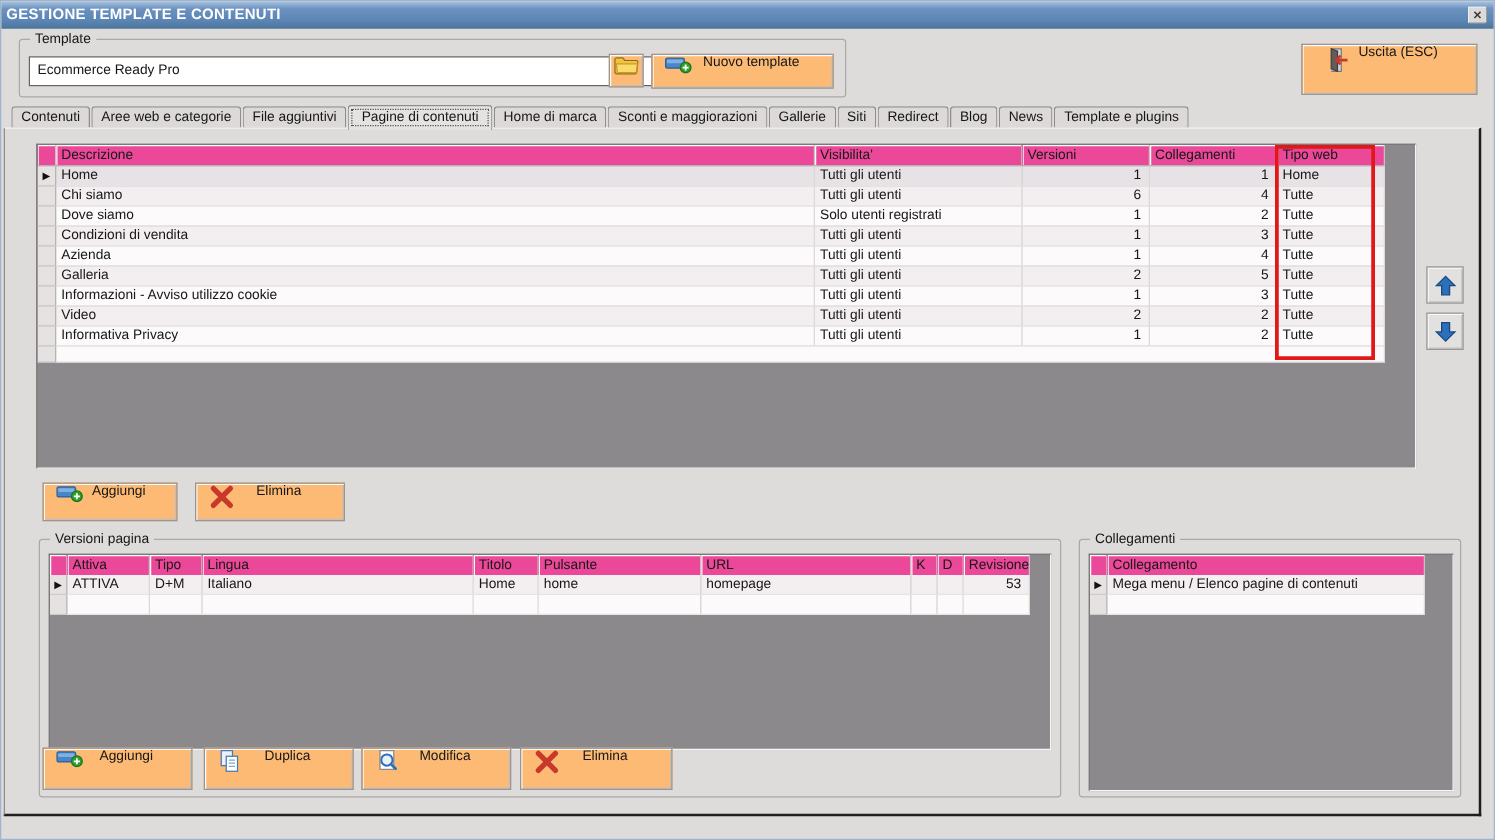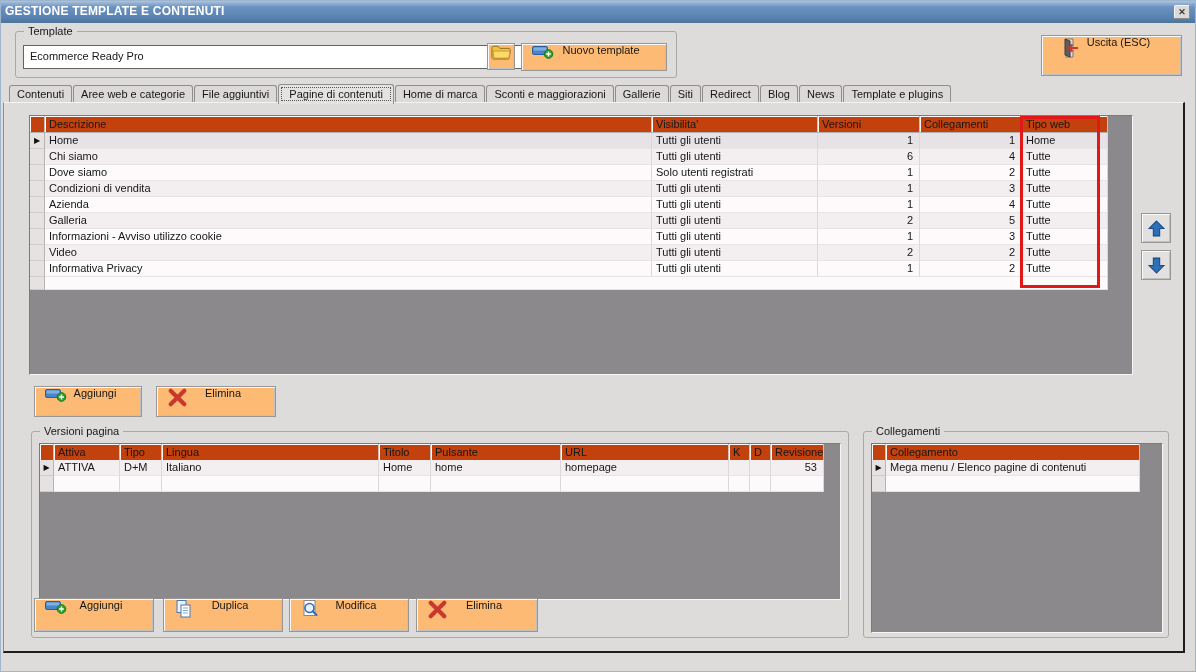--- a/index.html
+++ b/index.html
@@ -54,21 +54,21 @@
   .tabpage{
     position:absolute;left:2px;top:101px;width:1182px;height:551px;background:#dedbdb;
     border-top:1px solid #f4f3f3;border-left:1px solid #8f8d8d;
     border-right:2px solid #1e1e1e;border-bottom:2px solid #1e1e1e;
   }
   
   .sunken{border:1px solid;border-color:#7b7979 #f7f6f6 #f7f6f6 #7b7979;}
   .maingrid{position:absolute;left:28px;top:114px;width:1104px;height:260px;background:#8b898b;overflow:hidden;}
   .ghead{display:grid;position:absolute;left:0;top:0;height:17px;}
   .hc{
-    background:#c2410c;border-right:1px solid #c6c2c2;border-bottom:1px solid #b3afaf;
+    background:#ec4899;border-right:1px solid #c6c2c2;border-bottom:1px solid #b3afaf;
     box-shadow:inset 1px 1px 0 #fbfafa;padding:2px 4px;white-space:nowrap;overflow:hidden;
   }
   .grows{position:absolute;left:0;top:17px;}
   .trow{display:grid;height:16px;}
   .trow.shortrow{height:13px;}
   .c{padding:1px 4px;border-right:1px solid #ddd8d8;border-bottom:1px solid #e9e4e4;white-space:nowrap;overflow:hidden;}
   .c.num{text-align:right;padding-right:6px;}
   .sel{
     background:#e6e2e2;border-right:1px solid #b7b3b3;border-bottom:1px solid #cfcbcb;
     display:flex;align-items:center;justify-content:center;font-size:8px;color:#111;

